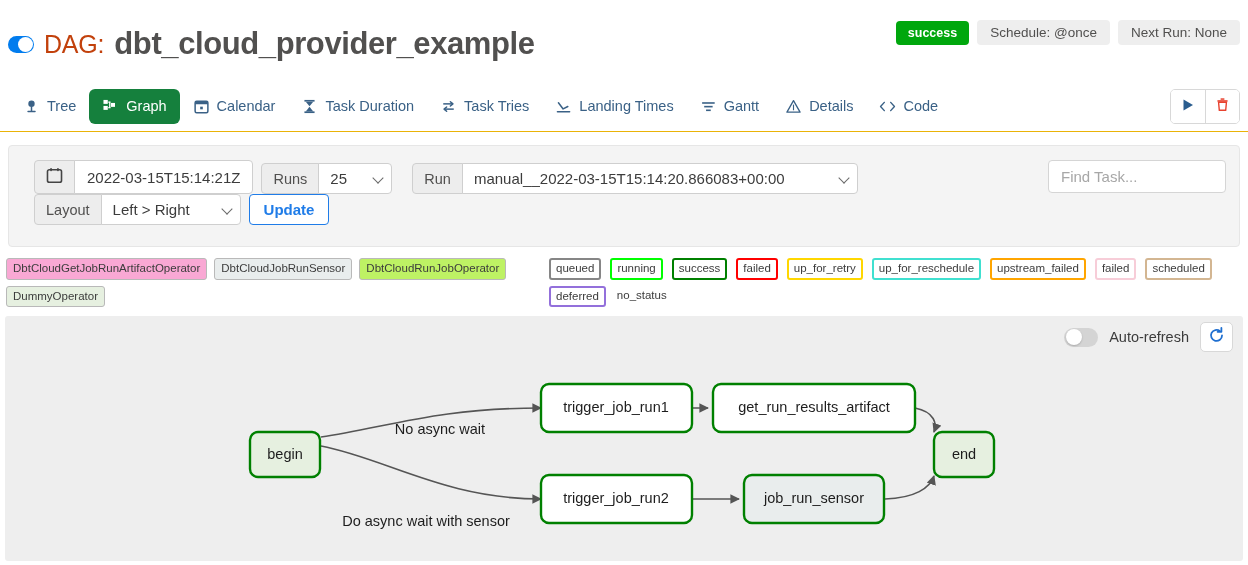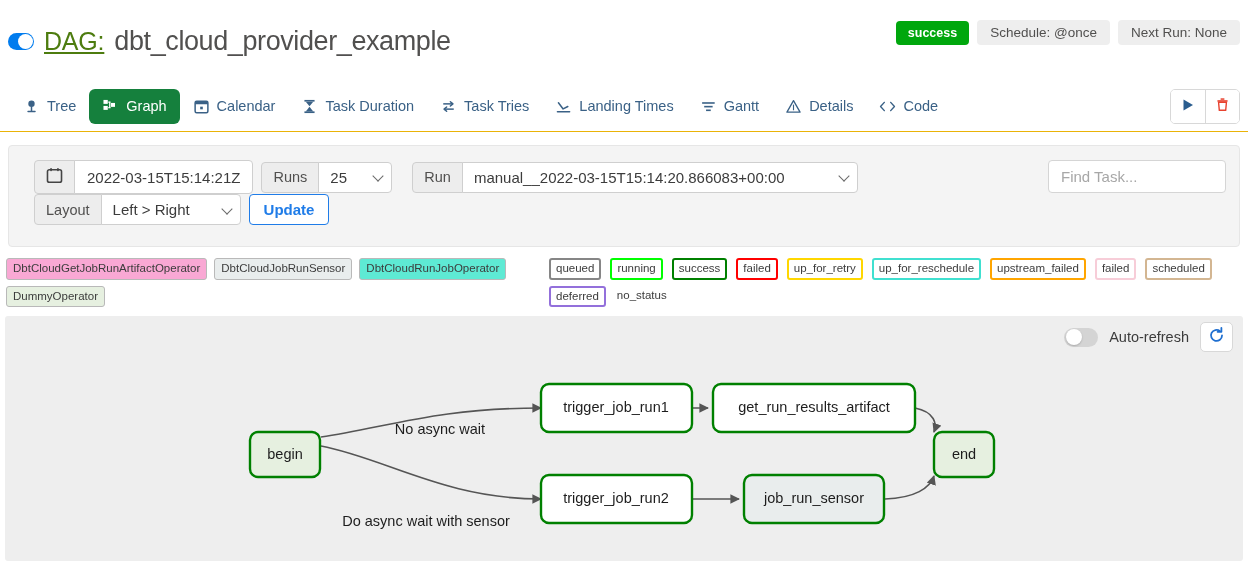--- a/index.html
+++ b/index.html
@@ -23,24 +23,24 @@
   }
   .toggle-pill {
     width: 26px; height: 17px; border-radius: 9px;
     background: #017cee; position: relative; flex: none;
   }
   .toggle-pill::after {
     content: ""; position: absolute; right: 1px; top: 1px;
     width: 15px; height: 15px; border-radius: 50%; background: #ffffff;
   }
   .dag-label {
-    font-size: 25px; color: #4d7c0f; font-weight: 400; letter-spacing: -0.2px; text-decoration: underline;
+    font-size: 25px; color: #c2410c; font-weight: 400; letter-spacing: -0.2px;
   }
   .dag-name {
-    font-size: 27px; color: #51504f; font-weight: 400; letter-spacing: -0.4px; text-align: center;
+    font-size: 31px; color: #51504f; font-weight: 700; letter-spacing: -0.4px; text-align: center;
   }
   .header-badges {
     position: absolute; right: 8px; top: 20px;
     display: flex; align-items: center; gap: 8px;
   }
   .badge {
     font-size: 13.5px; padding: 5px 13px; border-radius: 4px;
     background: #eeeeee; color: #51504f; white-space: nowrap;
   }
   .badge.success-badge {
@@ -71,21 +71,21 @@
     width: 34px; height: 33px; display: flex; align-items: center; justify-content: center;
     cursor: pointer; background: #fff;
   }
   .tab-actions > div + div { border-left: 1px solid #d8d8d8; }
 
   
   .controlbar {
     position: absolute; left: 8px; top: 145px; width: 1232px; height: 102px;
     background: #f4f4f4; border: 1px solid #e6e6e6; border-radius: 4px;
   }
-  .ctl-row { position: absolute; display: flex; align-items: center; padding-left: 12px; }
+  .ctl-row { position: absolute; display: flex; align-items: flex-end; padding-left: 12px; }
   .ctl-row1 { left: 13px; top: 14px; }
   .ctl-row2 { left: 13px; top: 48px; }
   .grp { display: flex; align-items: stretch; }
   .grp > * { border: 1px solid #cfcfcf; margin-left: -1px; }
   .grp > *:first-child { margin-left: 0; border-radius: 4px 0 0 4px; }
   .grp > *:last-child { border-radius: 0 4px 4px 0; }
   .grp > *:only-child { border-radius: 4px; }
   .addon {
     background: #ededed; color: #51504f; font-size: 14.5px;
     padding: 6px 11px; display: flex; align-items: center; white-space: nowrap;
@@ -351,21 +351,21 @@
       <div class="btn-update">Update</div>
     </div>
 
     <div class="find-task">Find Task...</div>
   </div>
 
   <div class="legend">
     <div class="legend-ops">
       <span class="chip" style="background:#f9a8d4">DbtCloudGetJobRunArtifactOperator</span>
       <span class="chip" style="background:#e9eded">DbtCloudJobRunSensor</span>
-      <span class="chip" style="background:#5eead4">DbtCloudRunJobOperator</span>
+      <span class="chip" style="background:#bef264">DbtCloudRunJobOperator</span>
       <span class="chip" style="background:#e6f0e0">DummyOperator</span>
     </div>
 
     <div class="legend-status">
       <span class="chip sb" style="border-color:#868686">queued</span>
       <span class="chip sb" style="border-color:#00ff00">running</span>
       <span class="chip sb" style="border-color:#008000">success</span>
       <span class="chip sb" style="border-color:#ff0000">failed</span>
       <span class="chip sb" style="border-color:#ffd700">up_for_retry</span>
       <span class="chip sb" style="border-color:#40e0d0">up_for_reschedule</span>

